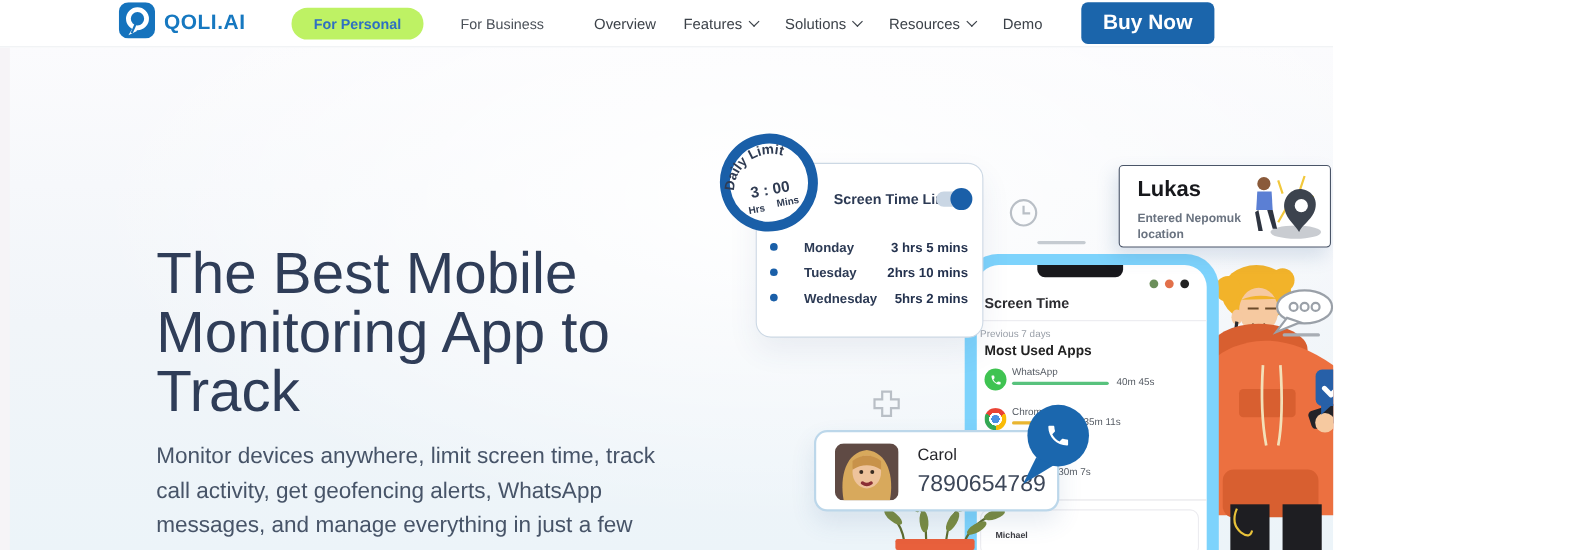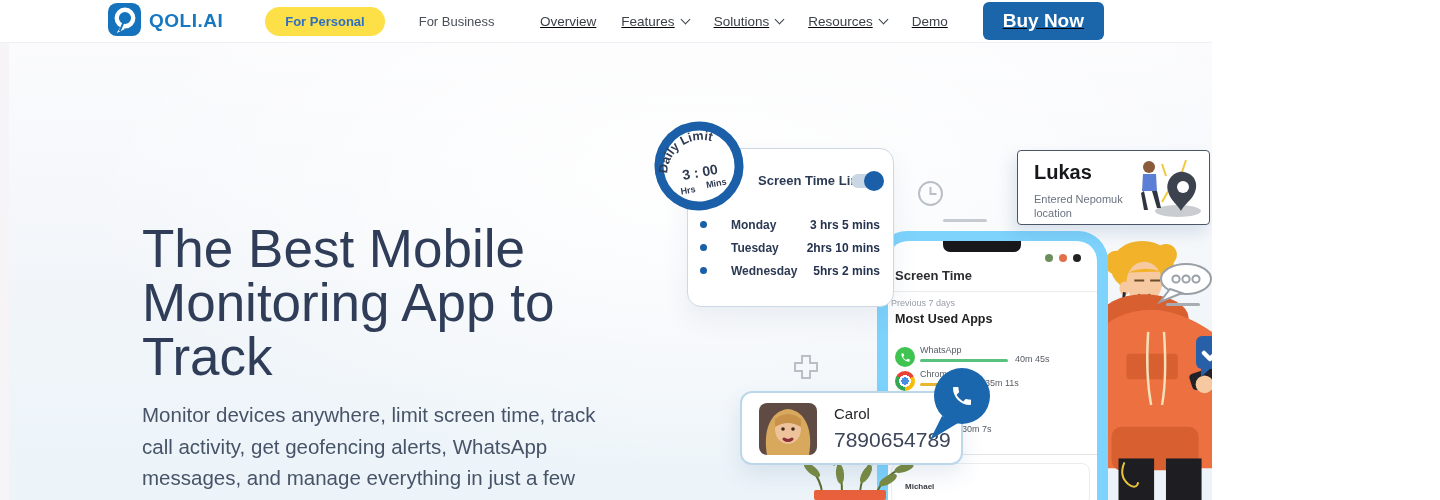--- a/index.html
+++ b/index.html
@@ -7,23 +7,23 @@
   #page { position:relative; width:1212px; height:500px; overflow:hidden; background:#fff; }
 
   
   .header { position:absolute; top:0; left:0; right:0; height:43px; background:#fff;
             border-bottom:1px solid #eef0f3; display:flex; align-items:center;
             padding:0 108px; z-index:10; }
   .logo { display:flex; align-items:center; gap:8px; }
   .logo-text { font-size:19px; font-weight:bold; color:#1678c0; letter-spacing:.5px; }
   .aud-tabs { display:flex; align-items:center; margin-left:42px; gap:14px; }
   .pill { font-size:13px; padding:7px 20px; border-radius:15px; cursor:pointer; }
-  .pill.active { background:#fde047; color:#2e6fc2; font-weight:bold; }
+  .pill.active { background:#bef264; color:#2e6fc2; font-weight:bold; }
   .pill.plain { color:#4a5058; }
-  .nav { margin-left:auto; display:flex; align-items:center; gap:25px;text-decoration:underline; }
+  .nav { margin-left:auto; display:flex; align-items:center; gap:25px; }
   .nav-item { font-size:13.5px; color:#3c4249; display:flex; align-items:center; cursor:pointer; }
   .chev { width:7px; height:7px; border-right:1.6px solid #3c4249; border-bottom:1.6px solid #3c4249;
           transform:rotate(45deg); margin-left:7px; margin-top:-4px; }
   .buy-btn { margin-left:10px; background:#1b65ab; color:#fff; font-size:19px; font-weight:bold;
              padding:8px 20px; border:none; border-radius:6px; cursor:pointer; }
 
   
   .hero-bg { position:absolute; top:42px; left:0; right:0; bottom:0; z-index:0;
     background:
       radial-gradient(900px 420px at 58% 30%, #ffffff 0%, rgba(255,255,255,0) 70%),
@@ -54,21 +54,21 @@
   
   .deco-line1 { position:absolute; left:943px; top:219px; width:44px; height:2.5px; background:#c5cbd1; border-radius:2px; z-index:1; }
   .deco-clock { position:absolute; left:917px; top:180px; z-index:1; }
   .deco-plus { position:absolute; left:793px; top:354px; z-index:1; }
 
   
   .lukas { position:absolute; left:1017px; top:150px; width:193px; height:75px; background:#fff;
            border:1.5px solid #4a5568; border-radius:4px; z-index:3;
            box-shadow:-4px 8px 16px rgba(70,110,160,.18); }
   .lukas-name { position:absolute; left:16px; top:10px; font-size:20px; font-weight:bold; color:#17181c; }
-  .lukas-msg { position:absolute; left:16px; top:42px; width:108px; font-size:11px; color:#6a7380; line-height:13.5px; }
+  .lukas-msg { position:absolute; left:16px; top:42px; width:108px; font-size:11px; color:#6a7380; line-height:13.5px;font-weight:bold; }
   .lukas-illo { position:absolute; right:5px; top:5px; }
 
   
   .phone { position:absolute; left:877px; top:231px; width:231px; height:269px; background:#7dd3fc;
            border-radius:30px 30px 0 0; z-index:2; }
   .phone-screen { position:absolute; left:11px; top:10px; right:11px; bottom:0; background:#fff;
                   border-radius:20px 20px 0 0; }
   .notch { position:absolute; left:55px; top:0; width:78px; height:11px; background:#18181c;
            border-radius:0 0 7px 7px; }
   .cam-dot { position:absolute; top:13px; width:8px; height:8px; border-radius:50%; }
@@ -217,21 +217,21 @@
       <div class="notch"></div>
       <div class="cam-dot" style="left:157px;background:#6b8f5a"></div>
       <div class="cam-dot" style="left:171px;background:#e2704a"></div>
       <div class="cam-dot" style="left:185px;background:#222"></div>
 
       <div class="scr-title">Screen Time</div>
       <div class="scr-div1"></div>
       <div class="scr-period">Previous 7 days</div>
       <div class="scr-section">Most Used Apps</div>
 
-      <div class="app-row" style="top:104px">
+      <div class="app-row" style="top:92px">
         <div class="app-icon wa">
           <svg width="11" height="11" viewBox="0 0 24 24">
               <path fill="#fff" d="M6.62 10.79c1.44 2.83 3.76 5.14 6.59 6.59l2.2-2.21c.27-.26.66-.35 1.01-.24 1.12.37 2.33.57 3.58.57.55 0 1 .45 1 1V20c0 .55-.45 1-1 1-9.39 0-17-7.61-17-17 0-.55.45-1 1-1h3.5c.55 0 1 .45 1 1 0 1.25.2 2.45.57 3.57.11.35.03.74-.25 1.02l-2.2 2.2z"></path>
             </svg>
         </div>
         <span class="app-name">WhatsApp</span>
         <div class="app-bar" style="width:88px;background:#58c27d"></div>
         <span class="app-val" style="left:120px">40m 45s</span>
       </div>
 

